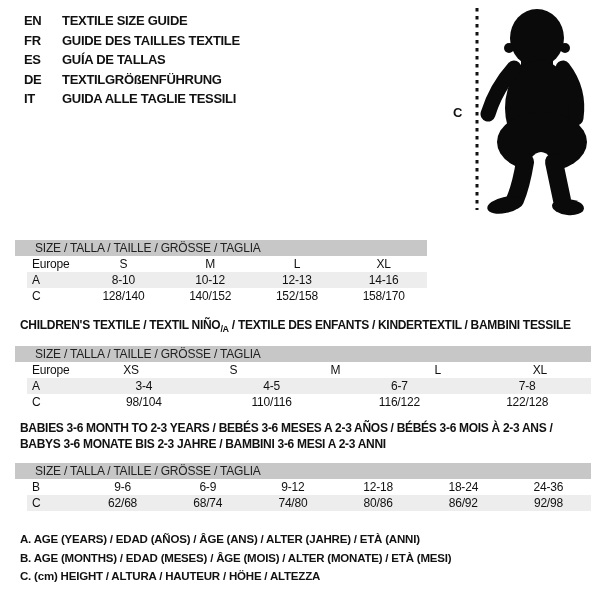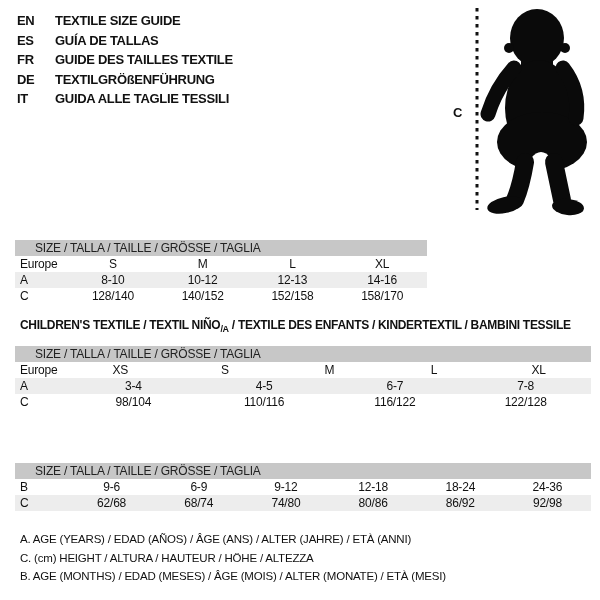--- a/index.html
+++ b/index.html
@@ -1,60 +1,60 @@
 <!DOCTYPE html>
 <html><head>
 <meta charset="utf-8">
 <style>
   html,body{margin:0;padding:0;background:#fff;}
   #canvas{
     position:relative;width:600px;height:600px;background:#ffffff;
     font-family:"Liberation Sans", sans-serif;color:#111;overflow:hidden;
   }
   
-  .lang-block{position:absolute;top:11px;left:17px;}
+  .lang-block{position:absolute;top:11px;left:24px;}
   .lang-row{display:flex;height:19.5px;align-items:center;}
   .lang-code{width:38px;font-size:13px;font-weight:bold;letter-spacing:-.3px;}
   .lang-title{font-size:13px;font-weight:bold;letter-spacing:-.3px;white-space:nowrap;}
   
   .figure-wrap{position:absolute;top:4px;left:455px;width:145px;height:212px;}
   .figure-c-label{position:absolute;top:105px;left:453px;font-size:13px;font-weight:bold;}
   
   .section-title{position:absolute;left:20px;font-size:12px;font-weight:bold;
     letter-spacing:-.3px;white-space:nowrap;}
   .section-title .subscript{font-size:9px;vertical-align:sub;}
   .title-two-line{line-height:15.5px;}
   .size-table{position:absolute;left:15px;font-size:12px;letter-spacing:-.2px;}
   .size-bar{height:16px;line-height:16px;background:#c7c7c7;color:#222;
     padding-left:20px;font-size:12px;}
-  .t-row{display:flex;height:16px;line-height:16px;}
+  .t-row{display:flex;height:16px;line-height:16px;margin-left:12px;}
   .t-row.shaded{background:#ededed;}
   .t-cell{flex:1;text-align:center;white-space:nowrap;}
   .t-cell.label{flex:0 0 48px;text-align:left;padding-left:5px;}
   
   .footnotes{position:absolute;top:533px;left:20px;}
-  .footnote{height:18.5px;font-size:11.5px;font-weight:normal;letter-spacing:-.2px;white-space:nowrap;}
+  .footnote{height:18.5px;font-size:11.5px;font-weight:bold;letter-spacing:-.2px;white-space:nowrap;}
 </style>
 </head>
 <body>
 
 <div id="canvas">
 
   <div class="lang-block">
     <div class="lang-row">
       <span class="lang-code">EN</span>
       <span class="lang-title">TEXTILE SIZE GUIDE</span>
     </div>
     <div class="lang-row">
+      <span class="lang-code">FR</span>
+      <span class="lang-title">GUIDE DES TAILLES TEXTILE</span>
+    </div>
+    <div class="lang-row">
       <span class="lang-code">ES</span>
       <span class="lang-title">GUÍA DE TALLAS</span>
-    </div>
-    <div class="lang-row">
-      <span class="lang-code">FR</span>
-      <span class="lang-title">GUIDE DES TAILLES TEXTILE</span>
     </div>
     <div class="lang-row">
       <span class="lang-code">DE</span>
       <span class="lang-title">TEXTILGRÖßENFÜHRUNG</span>
     </div>
     <div class="lang-row">
       <span class="lang-code">IT</span>
       <span class="lang-title">GUIDA ALLE TAGLIE TESSILI</span>
     </div>
   </div>
@@ -140,20 +140,24 @@
     </div>
     <div class="t-row">
       <div class="t-cell label">C</div>
       <div class="t-cell">98/104</div>
       <div class="t-cell">110/116</div>
       <div class="t-cell">116/122</div>
       <div class="t-cell">122/128</div>
     </div>
   </div>
 
+  <div class="section-title title-two-line" style="top:421px">
+    <div>BABIES 3-6 MONTH TO 2-3 YEARS / BEBÉS 3-6 MESES A 2-3 AÑOS / BÉBÉS 3-6 MOIS À 2-3 ANS /</div>
+    <div>BABYS 3-6 MONATE BIS 2-3 JAHRE / BAMBINI 3-6 MESI A 2-3 ANNI</div>
+  </div>
   <div class="size-table" style="top:463px;width:576px">
     <div class="size-bar">SIZE / TALLA / TAILLE / GRÖSSE / TAGLIA</div>
     <div class="t-row">
       <div class="t-cell label">B</div>
       <div class="t-cell">9-6</div>
       <div class="t-cell">6-9</div>
       <div class="t-cell">9-12</div>
       <div class="t-cell">12-18</div>
       <div class="t-cell">18-24</div>
       <div class="t-cell">24-36</div>
@@ -164,17 +168,17 @@
       <div class="t-cell">68/74</div>
       <div class="t-cell">74/80</div>
       <div class="t-cell">80/86</div>
       <div class="t-cell">86/92</div>
       <div class="t-cell">92/98</div>
     </div>
   </div>
 
   <div class="footnotes">
     <div class="footnote">A. AGE (YEARS) / EDAD (AÑOS) / ÂGE (ANS) / ALTER (JAHRE) / ETÀ (ANNI)</div>
+    <div class="footnote">B. AGE (MONTHS) / EDAD (MESES) / ÂGE (MOIS) / ALTER (MONATE) / ETÀ (MESI)</div>
     <div class="footnote">C. (cm) HEIGHT / ALTURA / HAUTEUR / HÖHE / ALTEZZA</div>
-    <div class="footnote">B. AGE (MONTHS) / EDAD (MESES) / ÂGE (MOIS) / ALTER (MONATE) / ETÀ (MESI)</div>
   </div>
 
 </div>
 
 </body></html>

